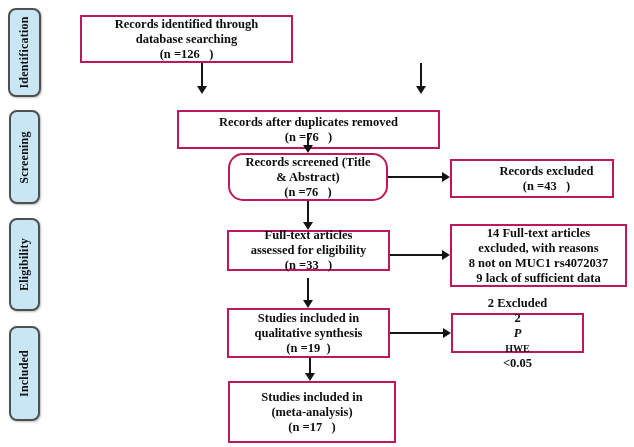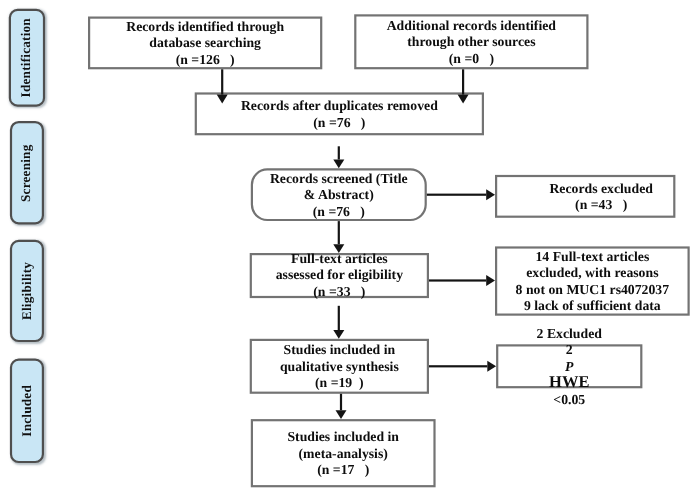--- a/index.html
+++ b/index.html
@@ -24,21 +24,21 @@
     white-space:nowrap;
     font-weight:bold;
     font-size:12px;
     color:#111;
     letter-spacing:.2px;
   }
   
   .fbox{
     position:absolute;
     background:#ffffff;
-    border:2px solid #737373;
+    border:2px solid #be185d;
     display:flex;flex-direction:column;
     align-items:center;justify-content:center;
     text-align:center;
     font-weight:bold;
     font-size:12.5px;
     line-height:15px;
     color:#0d0d0d;
     box-sizing:border-box;
   }
   .fbox span{display:block;}
@@ -49,21 +49,21 @@
     border-left:5px solid transparent;border-right:5px solid transparent;
     border-top:8px solid #141414;
   }
   .harrow{position:absolute;height:2px;background:#141414;}
   .harrow::after{
     content:"";position:absolute;top:-4px;right:-8px;
     border-top:5px solid transparent;border-bottom:5px solid transparent;
     border-left:8px solid #141414;
   }
   .pit{font-style:italic;}
-  .sub{font-size:15px;vertical-align:-3px;}
+  .sub{font-size:10px;vertical-align:-3px;}
 </style>
 </head>
 <body>
 
 <div id="canvas">
 
   <div class="band" style="left:8px;top:8px;width:29px;height:85px;">
     <span>Identification</span>
   </div>
   <div class="band" style="left:9px;top:110px;width:27px;height:90px;">
@@ -74,27 +74,22 @@
   </div>
   <div class="band" style="left:9px;top:326px;width:27px;height:91px;">
     <span>Included</span>
   </div>
 
   <div class="fbox" style="left:80px;top:15px;width:213px;height:48px;">
     <span>Records identified through</span>
     <span>database searching</span>
     <span>(n =126&nbsp;&nbsp;&nbsp;)</span>
   </div>
-  <div class="fbox" style="left:322px;top:13px;width:213px;height:50px;">
-    <span>Additional records identified</span>
-    <span>through other sources</span>
-    <span>(n =0&nbsp;&nbsp;&nbsp;)</span>
-  </div>
 
-  <div class="fbox" style="left:177px;top:84px;width:263px;height:39px;">
+  <div class="fbox" style="left:177px;top:110px;width:263px;height:39px;">
     <span>Records after duplicates removed</span>
     <span>(n =76&nbsp;&nbsp;&nbsp;)</span>
   </div>
 
   <div class="fbox" style="left:228px;top:153px;width:160px;height:48px;border-radius:15px;">
     <span>Records screened (Title</span>
     <span>&amp; Abstract)</span>
     <span>(n =76&nbsp;&nbsp;&nbsp;)</span>
   </div>
   <div class="fbox" style="left:450px;top:159px;width:164px;height:39px;padding-left:29px;">

